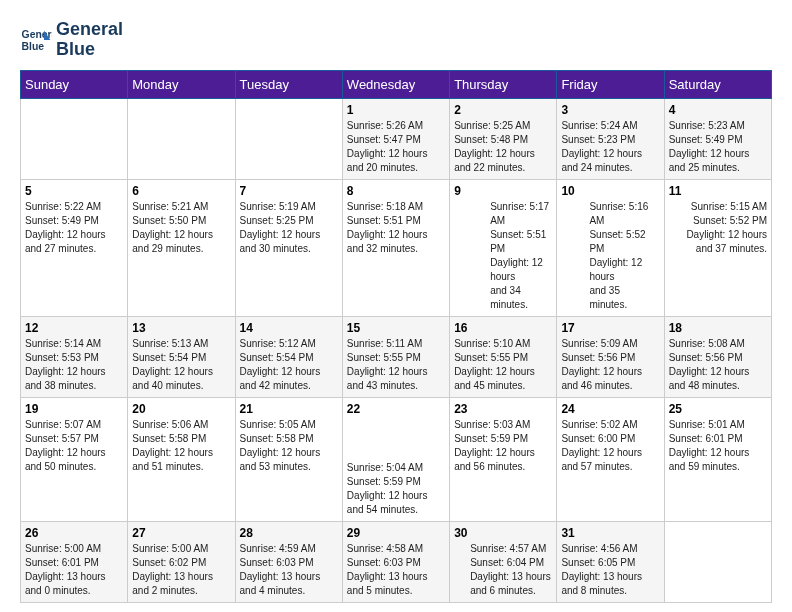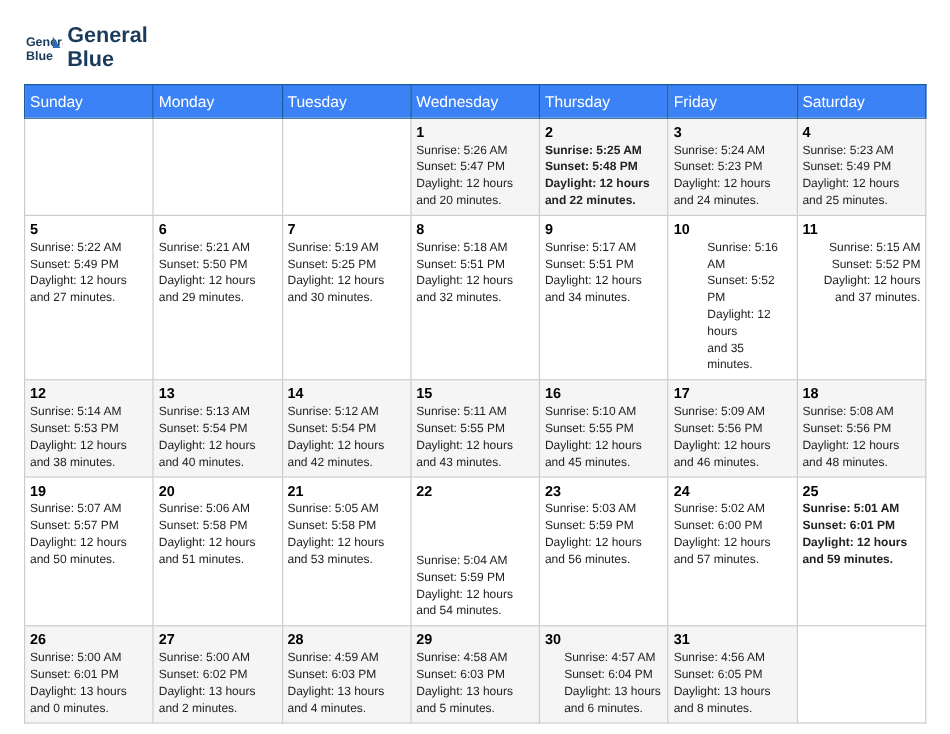--- a/index.html
+++ b/index.html
@@ -42,21 +42,21 @@
     .calendar-subtitle {
       font-size: 16px;
       color: #333;
     }
     table {
       width: 100%;
       border-collapse: collapse;
       font-size: 11px;
     }
     thead tr {
-      background-color: #3b82f6;
+      background-color: #4c1d95;
       color: white;
     }
     thead th {
       padding: 6px 4px;
       text-align: left;
       font-size: 13px;
       font-weight: normal;
       border: 1px solid #1a5a9a;
     }
     tbody tr {
@@ -130,21 +130,21 @@
         <td class="empty-cell"></td>
         <td>
           <span class="day-number">1</span>
           <div class="day-info" style="white-space: pre-line;">Sunrise: 5:26 AM
 Sunset: 5:47 PM
 Daylight: 12 hours
 and 20 minutes.</div>
         </td>
         <td>
           <span class="day-number">2</span>
-          <div class="day-info" style="white-space: pre-line; font-weight: bold;">Sunrise: 5:25 AM
+          <div class="day-info" style="white-space: pre-line;">Sunrise: 5:25 AM
 Sunset: 5:48 PM
 Daylight: 12 hours
 and 22 minutes.</div>
         </td>
         <td>
           <span class="day-number">3</span>
           <div class="day-info" style="white-space: pre-line;">Sunrise: 5:24 AM
 Sunset: 5:23 PM
 Daylight: 12 hours
 and 24 minutes.</div>
@@ -181,21 +181,21 @@
         </td>
         <td>
           <span class="day-number">8</span>
           <div class="day-info" style="white-space: pre-line;">Sunrise: 5:18 AM
 Sunset: 5:51 PM
 Daylight: 12 hours
 and 32 minutes.</div>
         </td>
         <td>
           <span class="day-number">9</span>
-          <div class="day-info" style="white-space: pre-line;">Sunrise: 5:17 AM
+          <div class="day-info" style="white-space: pre-line; margin-left: 36px;">Sunrise: 5:17 AM
 Sunset: 5:51 PM
 Daylight: 12 hours
 and 34 minutes.</div>
         </td>
         <td>
           <span class="day-number">10</span>
           <div class="day-info" style="white-space: pre-line; margin-left: 28px;">Sunrise: 5:16 AM
 Sunset: 5:52 PM
 Daylight: 12 hours
 and 35 minutes.</div>
@@ -297,21 +297,21 @@
         </td>
         <td>
           <span class="day-number">24</span>
           <div class="day-info" style="white-space: pre-line;">Sunrise: 5:02 AM
 Sunset: 6:00 PM
 Daylight: 12 hours
 and 57 minutes.</div>
         </td>
         <td>
           <span class="day-number">25</span>
-          <div class="day-info" style="white-space: pre-line; font-weight: bold;">Sunrise: 5:01 AM
+          <div class="day-info" style="white-space: pre-line;">Sunrise: 5:01 AM
 Sunset: 6:01 PM
 Daylight: 12 hours
 and 59 minutes.</div>
         </td>
       </tr>
       <tr>
         <td>
           <span class="day-number">26</span>
           <div class="day-info" style="white-space: pre-line;">Sunrise: 5:00 AM
 Sunset: 6:01 PM

